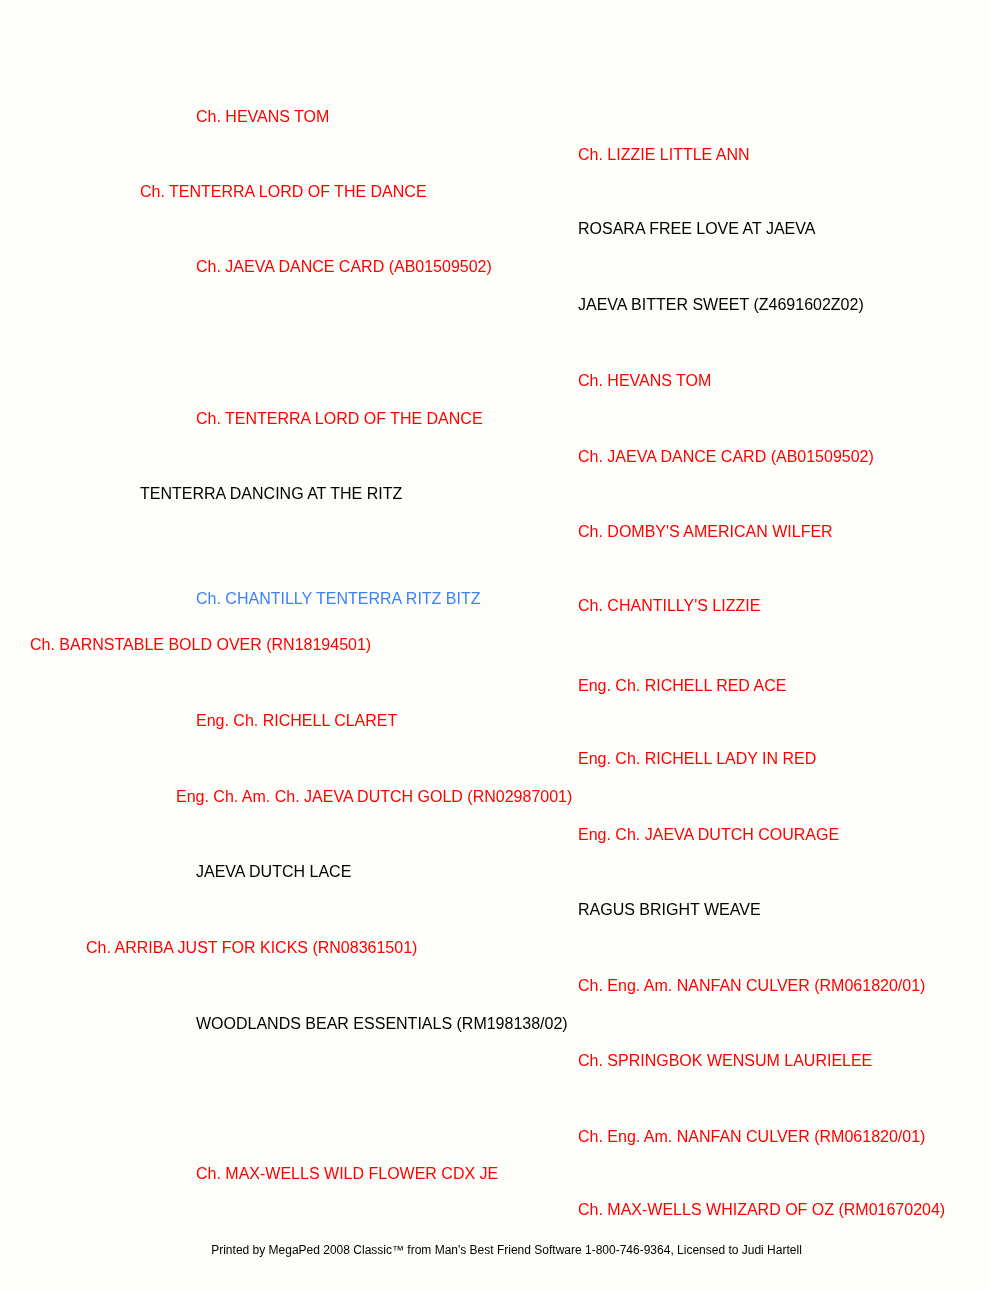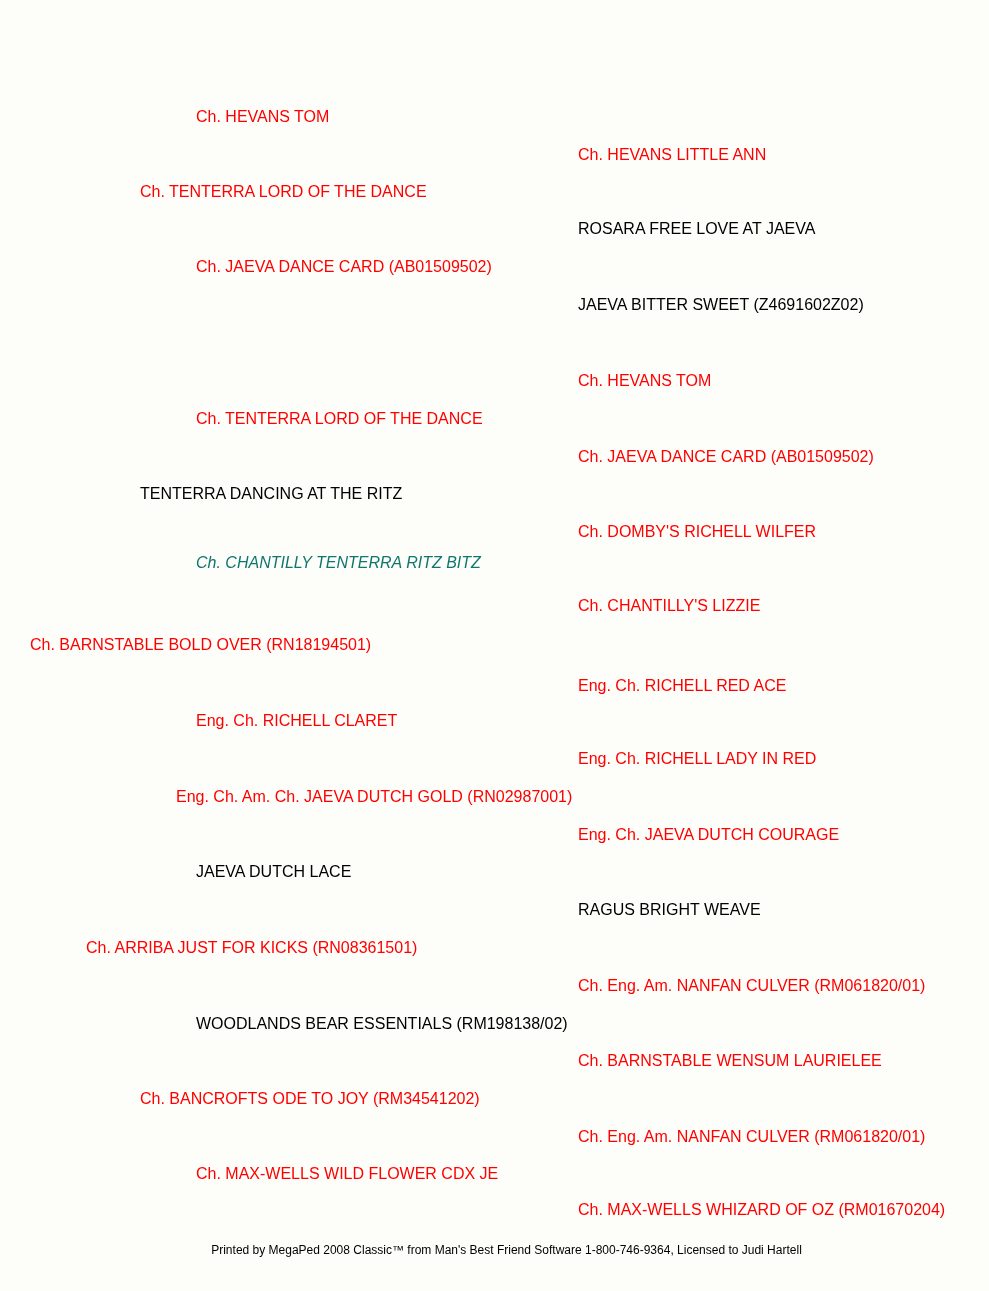--- a/index.html
+++ b/index.html
@@ -38,42 +38,41 @@
 
 <div class="page">
 
   <div class="entry" style="left: 30px; top: 637px; color: rgb(255, 0, 0);">Ch. BARNSTABLE BOLD OVER (RN18194501)</div>
 
   <div class="entry" style="left: 86px; top: 940px; color: rgb(255, 0, 0);">Ch. ARRIBA JUST FOR KICKS (RN08361501)</div>
 
   <div class="entry" style="left: 140px; top: 184px; color: rgb(255, 0, 0);">Ch. TENTERRA LORD OF THE DANCE</div>
   <div class="entry" style="left: 140px; top: 486px; color: rgb(0, 0, 0);">TENTERRA DANCING AT THE RITZ</div>
   <div class="entry" style="left: 140px; top: 789px; color: rgb(255, 0, 0); margin-left: 36px;">Eng. Ch. Am. Ch. JAEVA DUTCH GOLD (RN02987001)</div>
-  <div class="entry" style="left: 140px; top: 1091px; color: rgb(255, 0, 0);">Ch. BANCROFTS ODE TO JOY (RM34541202)</div>
 
   <div class="entry" style="left: 196px; top: 109px; color: rgb(255, 0, 0);">Ch. HEVANS TOM</div>
   <div class="entry" style="left: 196px; top: 259px; color: rgb(255, 0, 0);">Ch. JAEVA DANCE CARD (AB01509502)</div>
   <div class="entry" style="left: 196px; top: 411px; color: rgb(255, 0, 0);">Ch. TENTERRA LORD OF THE DANCE</div>
-  <div class="entry" style="left: 196px; top: 555px; color: #0f766e; font-style: italic;">Ch. CHANTILLY TENTERRA RITZ BITZ</div>
+  <div class="entry" style="left: 196px; top: 591px; color: #3b82f6;">Ch. CHANTILLY TENTERRA RITZ BITZ</div>
   <div class="entry" style="left: 196px; top: 713px; color: rgb(255, 0, 0);">Eng. Ch. RICHELL CLARET</div>
   <div class="entry" style="left: 196px; top: 864px; color: rgb(0, 0, 0);">JAEVA DUTCH LACE</div>
   <div class="entry" style="left: 196px; top: 1016px; color: rgb(0, 0, 0);">WOODLANDS BEAR ESSENTIALS (RM198138/02)</div>
   <div class="entry" style="left: 196px; top: 1166px; color: rgb(255, 0, 0);">Ch. MAX-WELLS WILD FLOWER CDX JE</div>
 
-  <div class="entry" style="left: 578px; top: 147px; color: rgb(255, 0, 0);">Ch. HEVANS LITTLE ANN</div>
+  <div class="entry" style="left: 578px; top: 147px; color: rgb(255, 0, 0);">Ch. LIZZIE LITTLE ANN</div>
   <div class="entry" style="left: 578px; top: 221px; color: rgb(0, 0, 0);">ROSARA FREE LOVE AT JAEVA</div>
   <div class="entry" style="left: 578px; top: 297px; color: rgb(0, 0, 0);">JAEVA BITTER SWEET (Z4691602Z02)</div>
   <div class="entry" style="left: 578px; top: 373px; color: rgb(255, 0, 0);">Ch. HEVANS TOM</div>
   <div class="entry" style="left: 578px; top: 449px; color: rgb(255, 0, 0);">Ch. JAEVA DANCE CARD (AB01509502)</div>
-  <div class="entry" style="left: 578px; top: 524px; color: rgb(255, 0, 0);">Ch. DOMBY'S RICHELL WILFER</div>
+  <div class="entry" style="left: 578px; top: 524px; color: rgb(255, 0, 0);">Ch. DOMBY'S AMERICAN WILFER</div>
   <div class="entry" style="left: 578px; top: 598px; color: rgb(255, 0, 0);">Ch. CHANTILLY'S LIZZIE</div>
   <div class="entry" style="left: 578px; top: 678px; color: rgb(255, 0, 0);">Eng. Ch. RICHELL RED ACE</div>
   <div class="entry" style="left: 578px; top: 751px; color: rgb(255, 0, 0);">Eng. Ch. RICHELL LADY IN RED</div>
   <div class="entry" style="left: 578px; top: 827px; color: rgb(255, 0, 0);">Eng. Ch. JAEVA DUTCH COURAGE</div>
   <div class="entry" style="left: 578px; top: 902px; color: rgb(0, 0, 0);">RAGUS BRIGHT WEAVE</div>
   <div class="entry" style="left: 578px; top: 978px; color: rgb(255, 0, 0);">Ch. Eng. Am. NANFAN CULVER (RM061820/01)</div>
-  <div class="entry" style="left: 578px; top: 1053px; color: rgb(255, 0, 0);">Ch. BARNSTABLE WENSUM LAURIELEE</div>
+  <div class="entry" style="left: 578px; top: 1053px; color: rgb(255, 0, 0);">Ch. SPRINGBOK WENSUM LAURIELEE</div>
   <div class="entry" style="left: 578px; top: 1129px; color: rgb(255, 0, 0);">Ch. Eng. Am. NANFAN CULVER (RM061820/01)</div>
   <div class="entry" style="left: 578px; top: 1202px; color: rgb(255, 0, 0); text-align: right;">Ch. MAX-WELLS WHIZARD OF OZ (RM01670204)</div>
 
   <div class="footer">Printed by MegaPed 2008 Classic™ from Man's Best Friend Software 1-800-746-9364, Licensed to Judi Hartell</div>
 
 </div>
 
 </body></html>

